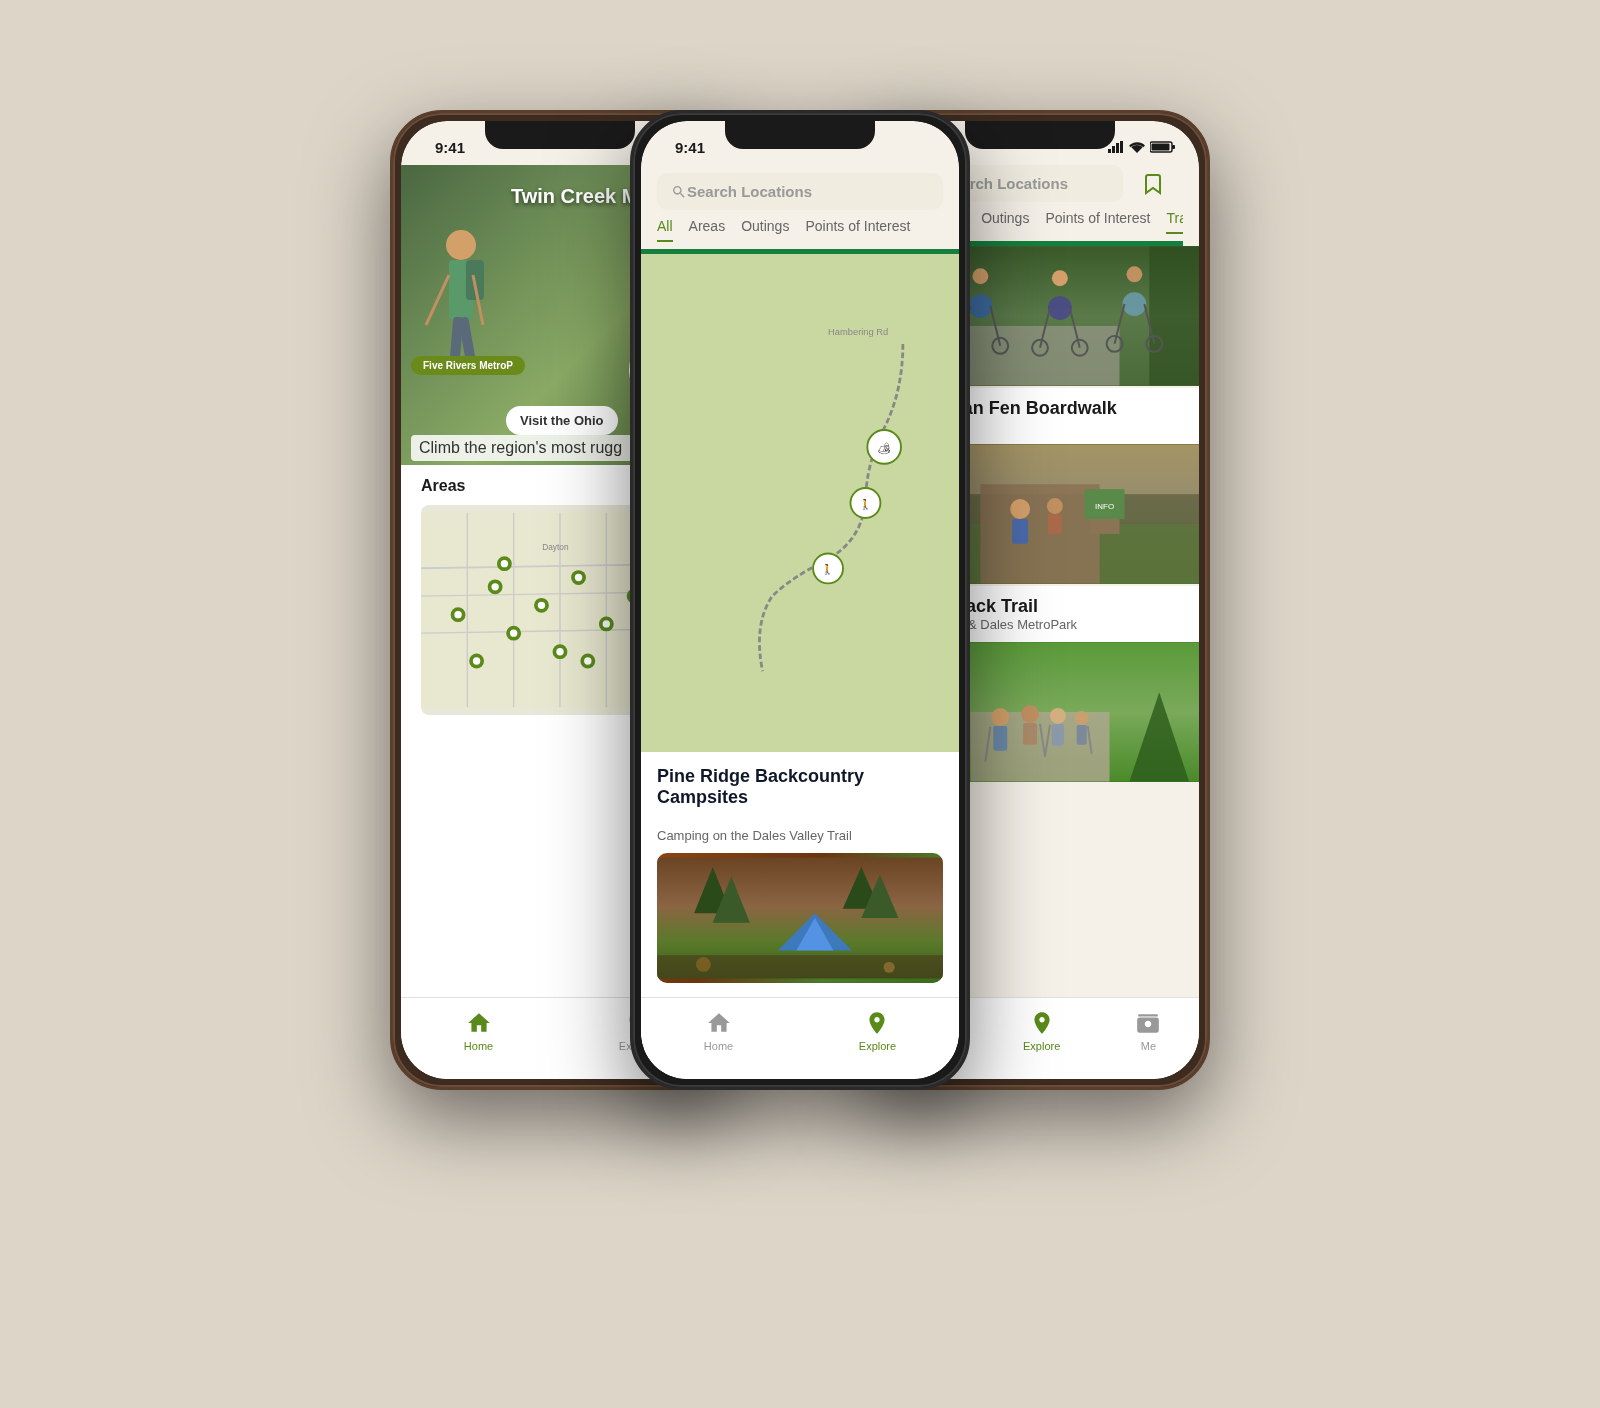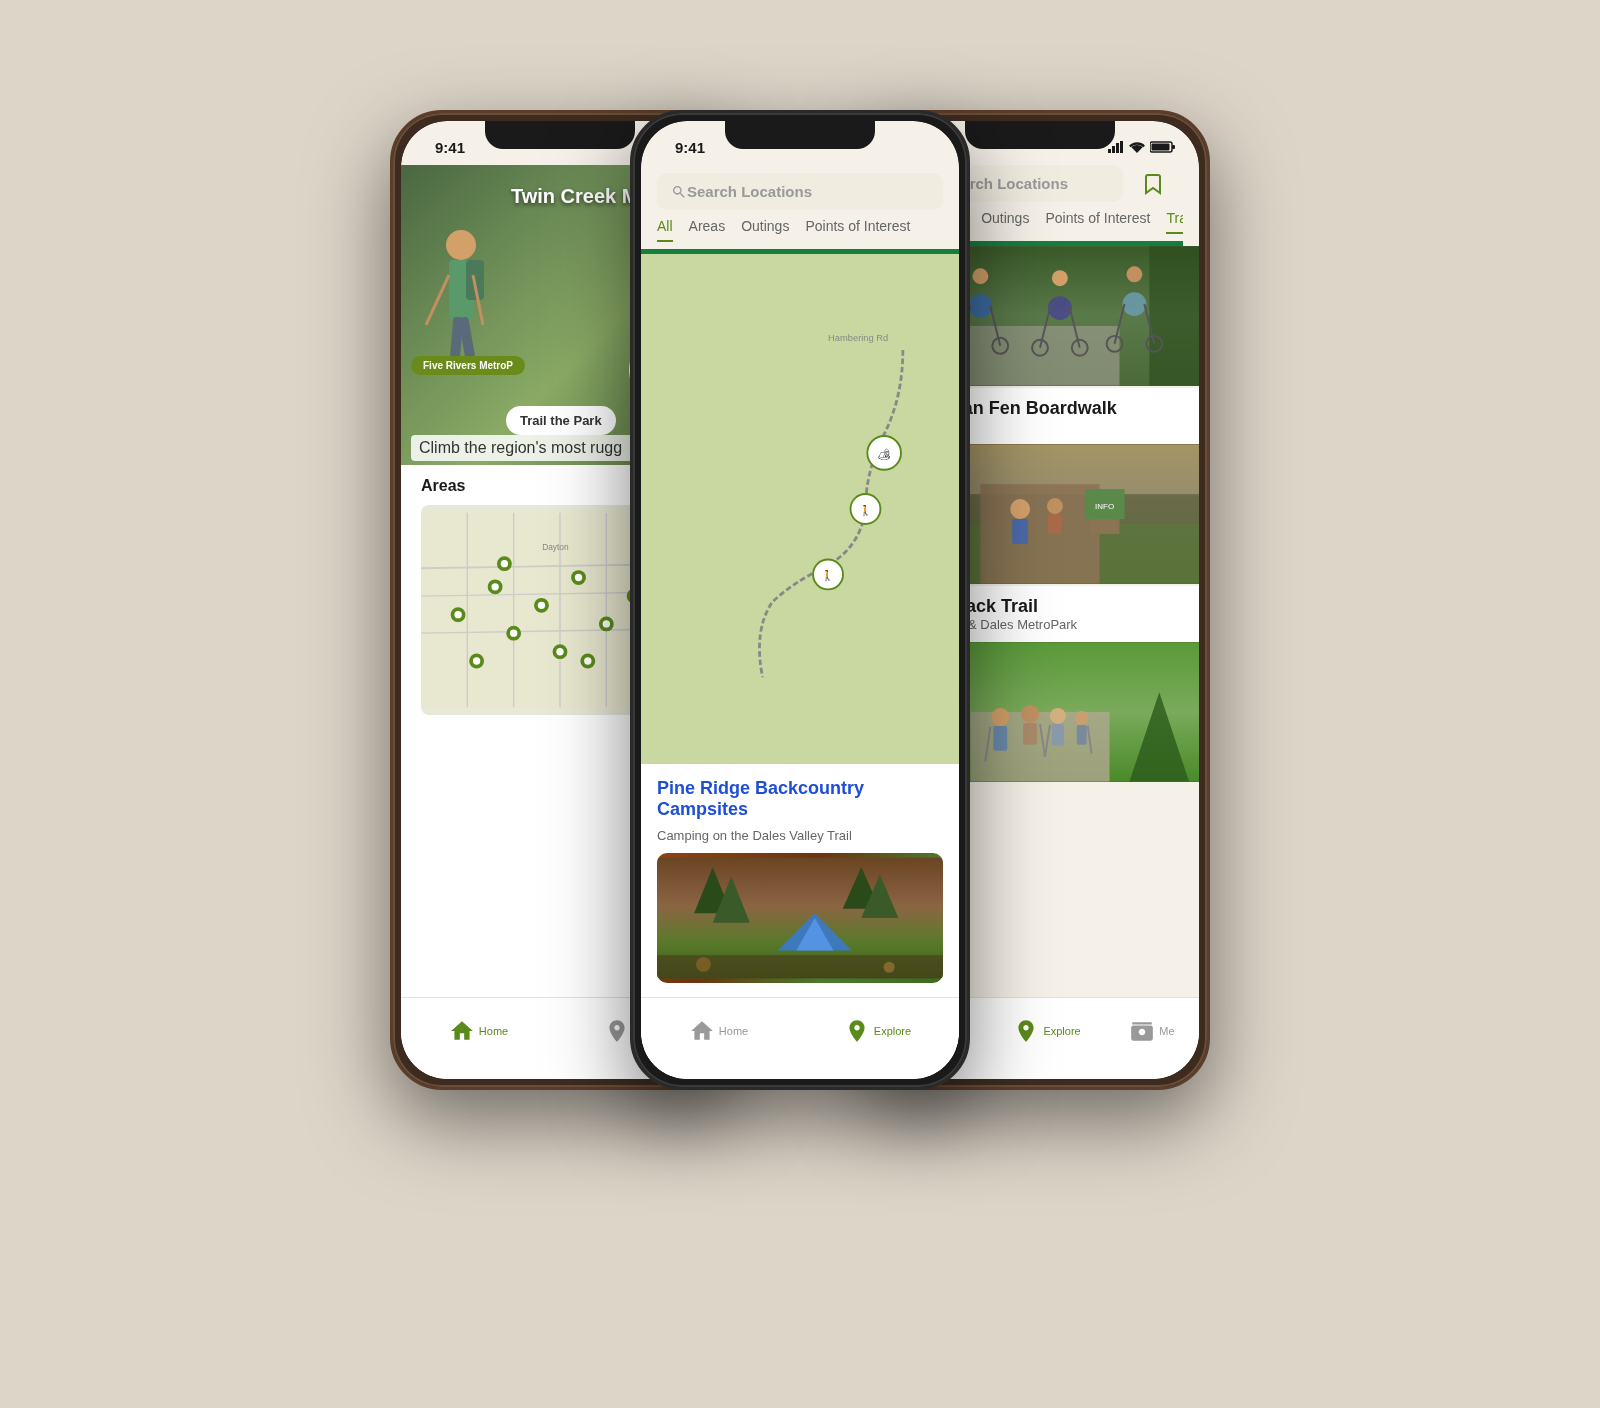--- a/index.html
+++ b/index.html
@@ -129,21 +129,21 @@
       background: white;
       border-top: 1px solid #e0e0e0;
       display: flex;
       justify-content: space-around;
       align-items: center;
       flex-shrink: 0;
       padding-bottom: 16px;
     }
     .tab-item {
       display: flex;
-      flex-direction: row;
+      flex-direction: column;
       align-items: center;
       gap: 4px;
     }
     .tab-label {
       font-size: 11px;
       color: #999;
     }
     .tab-label.active { color: #5a8a1a; }
     .tab-icon-svg { width: 26px; height: 26px; }
 
@@ -253,22 +253,22 @@
 
     
     .place-card {
       background: white;
       padding: 14px 16px;
       flex-shrink: 0;
     }
     .place-title {
       font-size: 18px;
       font-weight: 700;
-      color: #1d4ed8;
-      margin-bottom: 8px;
+      color: #0f172a;
+      margin-bottom: 20px;
     }
     .place-subtitle {
       font-size: 13px;
       color: #666;
       margin-bottom: 10px;
     }
     .place-image {
       width: 100%;
       height: 130px;
       border-radius: 10px;
@@ -395,21 +395,21 @@
                 <rect x="52" y="102" width="10" height="50" rx="3" fill="#5a6a7a" transform="rotate(-10 57 130)"></rect>
 
                 <line x1="38" y1="60" x2="15" y2="110" stroke="#c09060" stroke-width="3"></line>
                 <line x1="62" y1="60" x2="72" y2="110" stroke="#c09060" stroke-width="3"></line>
               </svg>
 
               <div style="position:absolute;top:20px;right:10px;left:110px;">
                 <div style="font-size:20px;font-weight:700;color:white;text-shadow:0 2px 4px rgba(0,0,0,0.6);">Twin Creek Met</div>
               </div>
 
-              <div style="position:absolute;bottom:30px;left:105px;background:white;padding:7px 14px;border-radius:18px;font-size:13px;font-weight:600;color:#333;">Trail the Park</div>
+              <div style="position:absolute;bottom:30px;left:105px;background:white;padding:7px 14px;border-radius:18px;font-size:13px;font-weight:600;color:#333;">Visit the Ohio</div>
 
               <div style="position:absolute;bottom:90px;left:10px;background:#6a8a1a;color:white;padding:4px 12px;border-radius:12px;font-size:10px;font-weight:700;white-space:nowrap;overflow:hidden;max-width:200px;">Five Rivers MetroP</div>
 
               <div style="position:absolute;bottom:4px;left:10px;right:10px;font-size:16px;color:#333;background:rgba(255,255,255,0.85);padding:4px 8px;border-radius:4px;">Climb the region's most rugg</div>
 
               <div class="pavilion-circle">
                 <svg viewBox="0 0 70 70" style="width:100%;height:100%;">
                   <rect width="70" height="70" fill="#5a8a4a"></rect>
                   <polygon points="35,5 65,25 5,25" fill="#8aaa5a"></polygon>
                   <rect x="15" y="25" width="40" height="30" fill="#6a7a3a"></rect>

